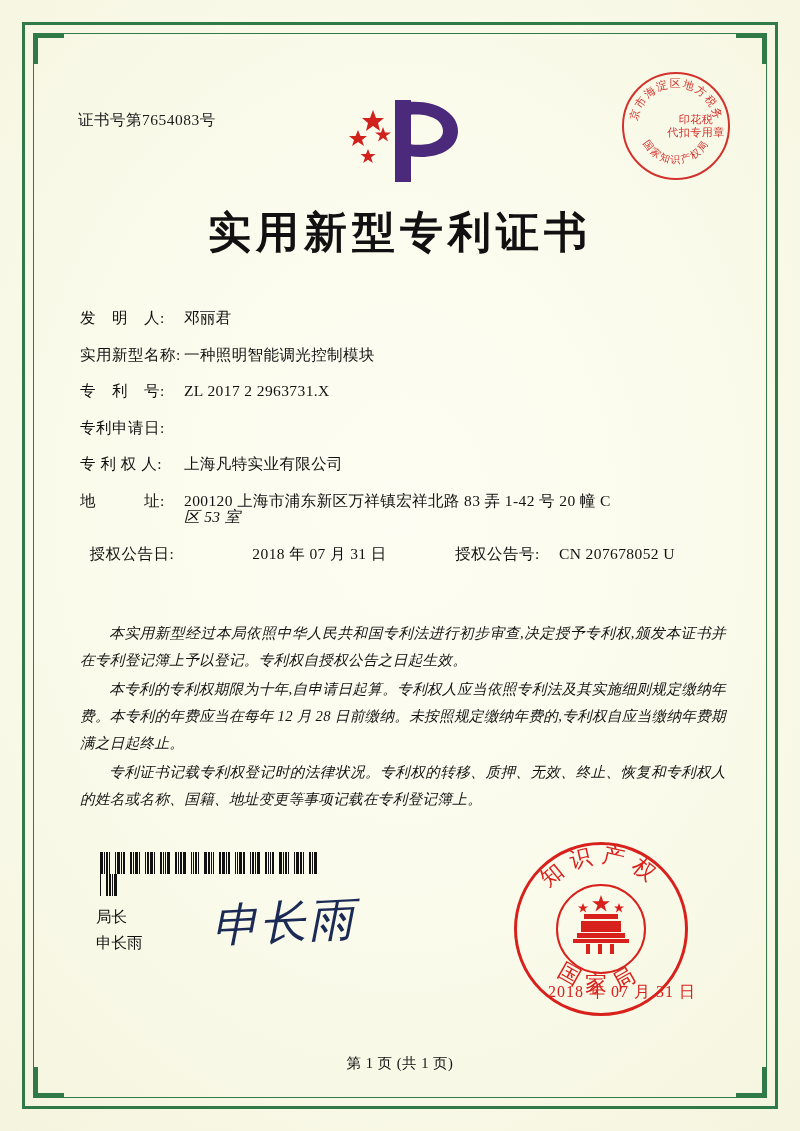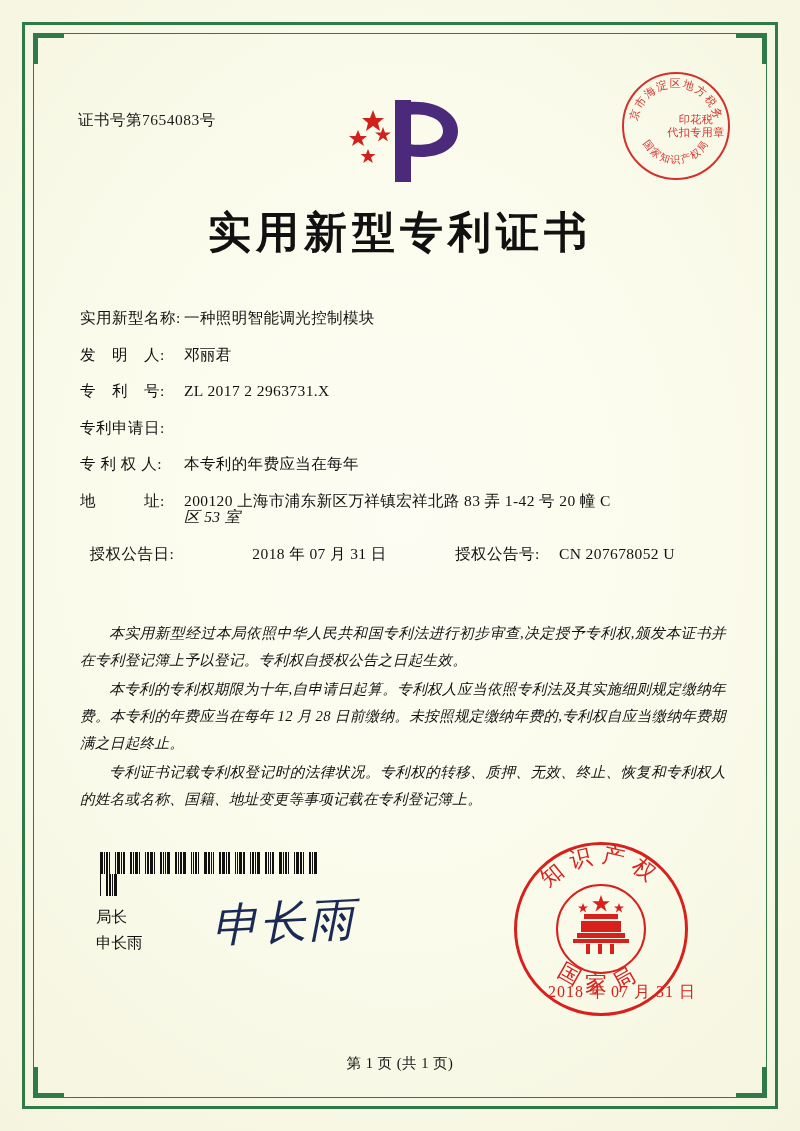--- a/index.html
+++ b/index.html
@@ -313,41 +313,41 @@
         <div>印花税</div>
         <div>代扣专用章</div>
       </div>
     </div>
 
     <div class="title">实用新型专利证书</div>
 
     <div class="fields">
 
       <div class="field-row">
+        <div class="field-label">发　明　人:</div>
+        <div class="field-value">邓丽君</div>
+      </div>
+
+      <div class="field-row">
         <div class="field-label">实用新型名称:</div>
         <div class="field-value">一种照明智能调光控制模块</div>
       </div>
 
       <div class="field-row">
-        <div class="field-label">发　明　人:</div>
-        <div class="field-value">邓丽君</div>
-      </div>
-
-      <div class="field-row">
         <div class="field-label">专　利　号:</div>
         <div class="field-value">ZL 2017 2 2963731.X</div>
       </div>
 
       <div class="field-row">
         <div class="field-label">专利申请日:</div>
       </div>
 
       <div class="field-row">
         <div class="field-label">专 利 权 人:</div>
-        <div class="field-value">本专利的年费应当在每年</div>
+        <div class="field-value">上海凡特实业有限公司</div>
       </div>
 
       <div class="field-row">
         <div class="field-label">地　　　址:</div>
         <div class="field-value">
           <span>200120 上海市浦东新区万祥镇宏祥北路 83 弄 1-42 号 20 幢 C</span>
           <span class="second-line">区 53 室</span>
         </div>
       </div>
 

